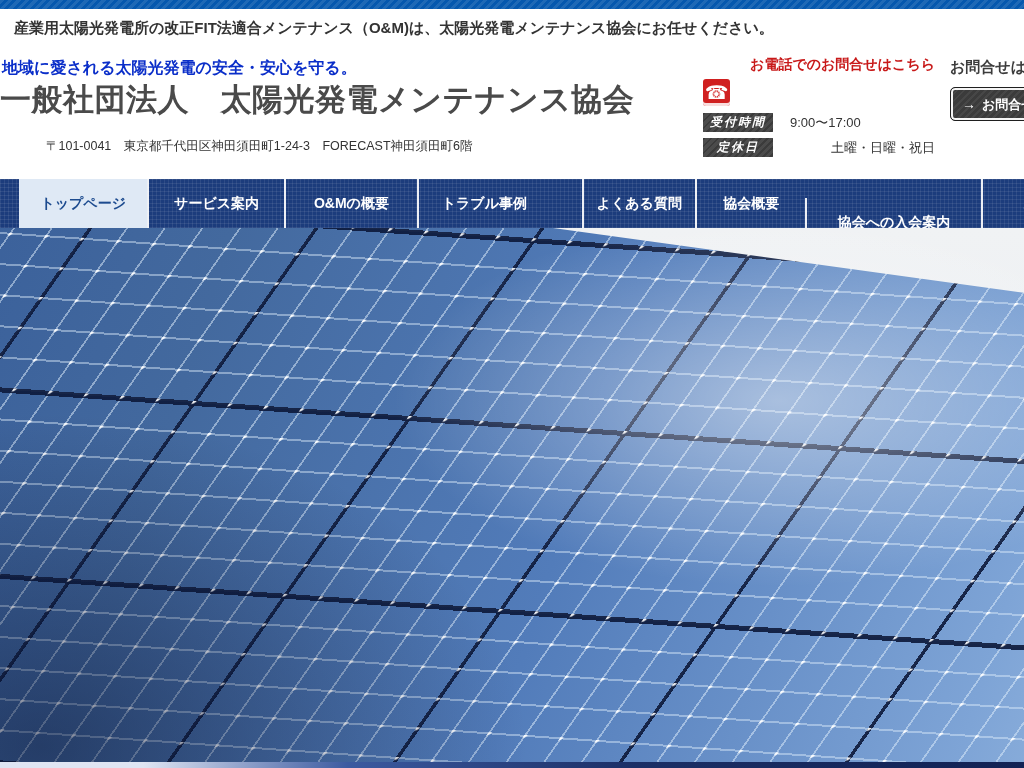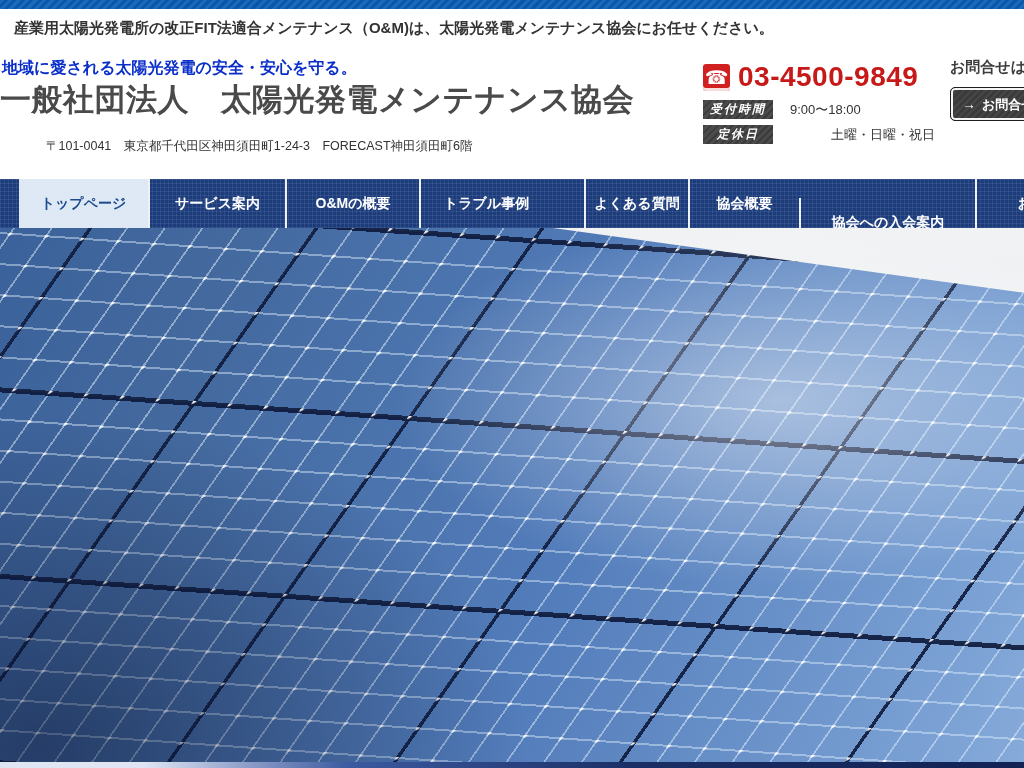--- a/index.html
+++ b/index.html
@@ -96,21 +96,21 @@
   .nav li {
     height:100%; text-align:center; line-height:49px;
     color:#ffffff; font-size:14px; font-weight:bold; white-space:nowrap;
     cursor:pointer; overflow:hidden;
   }
   .nav li + li { border-left:2px solid rgba(255,255,255,0.92); }
   .nav li.active {
     background:#dfe9f5; color:#1d4b8f;
   }
   .n1{width:129px;} .n2{width:137px;} .n3{width:134px;} .n4{width:133px;}
-  .n5{width:104px;margin-left:32px;} .n6{width:111px;} .n7{width:176px;margin-top:19px;} .n8{width:140px;}
+  .n5{width:114px;margin-left:32px;} .n6{width:111px;} .n7{width:176px;margin-top:19px;} .n8{width:140px;}
 
   
   .hero {
     position:absolute; left:0; top:228px; width:100%; height:540px;
     overflow:hidden; background:#eceff3;
   }
   .panels {
     position:absolute; left:-30%; top:-32%; width:170%; height:175%;
     transform:rotate(4deg) skewX(-31deg); transform-origin:50% 50%;
     background-color:#4a74b4;
@@ -157,27 +157,27 @@
   <div class="notice">
     <span>産業用太陽光発電所の改正FIT法適合メンテナンス（O&amp;M)は、太陽光発電メンテナンス協会にお任せください。</span>
   </div>
 
   <div class="header">
     <div class="tagline">地域に愛される太陽光発電の安全・安心を守る。</div>
     <h1 class="org-name">一般社団法人　太陽光発電メンテナンス協会</h1>
     <div class="address">〒101-0041　東京都千代田区神田須田町1-24-3　FORECAST神田須田町6階</div>
 
     <div class="phone-block">
+      <div class="phone-lead">お電話でのお問合せはこちら</div>
       <div class="phone-row">
         <span class="phone-icon">☎</span>
-        <span class="phone-number">03-4500-9849</span>
       </div>
       <div class="sched-row">
         <span class="sched-label">受付時間</span>
-        <span class="sched-value">9:00〜18:00</span>
+        <span class="sched-value">9:00〜17:00</span>
       </div>
       <div class="sched-row">
         <span class="sched-label">定休日</span>
         <span class="sched-value">土曜・日曜・祝日</span>
       </div>
     </div>
 
     <div class="contact-block">
       <div class="contact-lead">お問合せはこちら</div>
       <div class="contact-btn">

